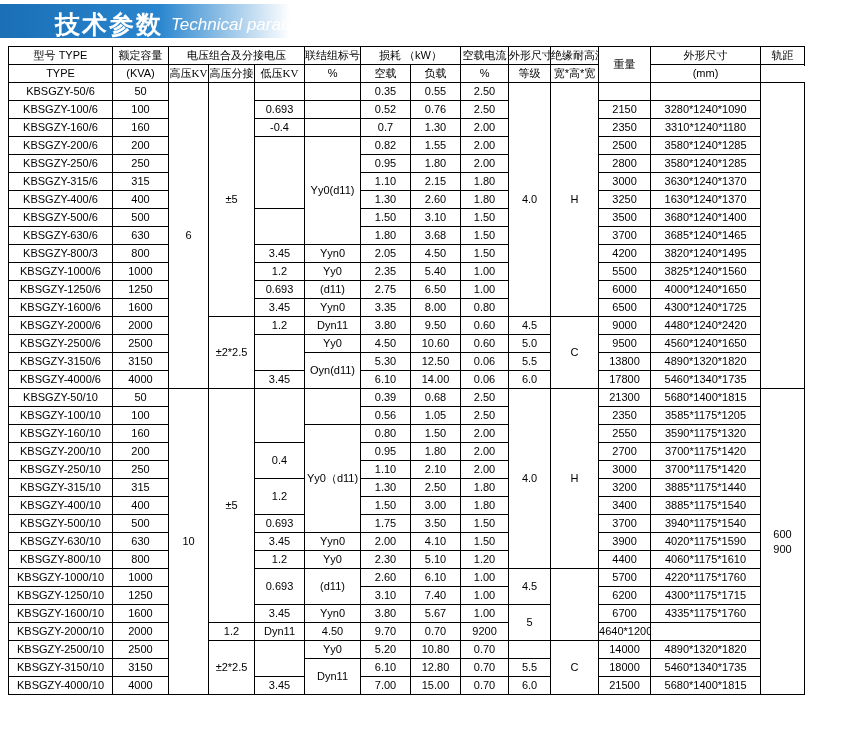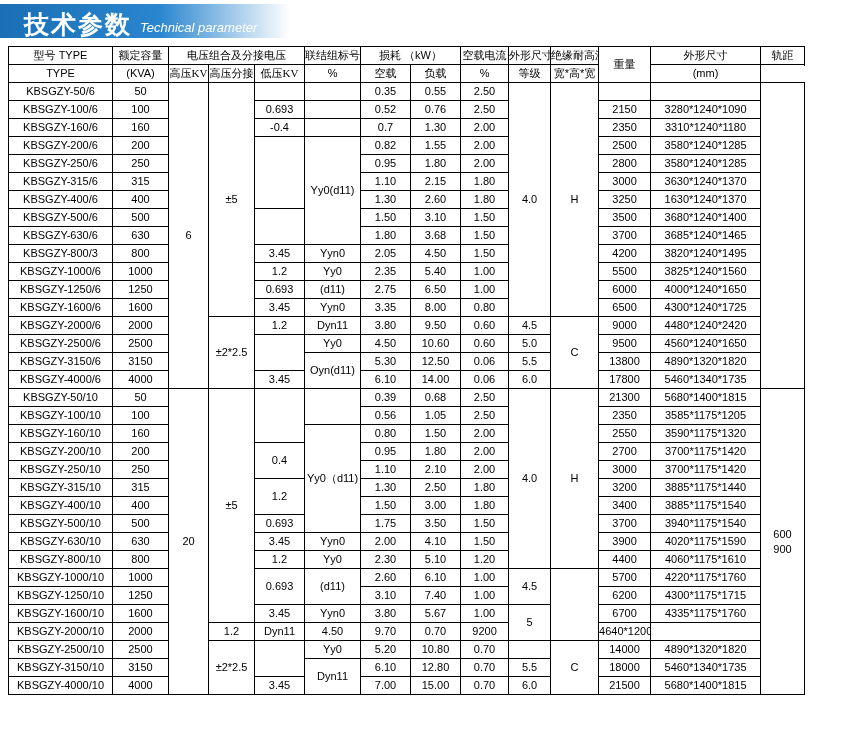--- a/index.html
+++ b/index.html
@@ -23,24 +23,25 @@
   .banner-bg{
     position:absolute;left:0;top:4px;width:290px;height:34px;
     background:linear-gradient(to right,#1a6fb5 0%,#2a86cf 55%,#ffffff 100%);
   }
   .banner-cn{
     position:relative;
     font-size:25px;font-weight:bold;color:#ffffff;
     letter-spacing:2px;
     padding-left:24px;padding-bottom:5px;
     line-height:1;
+    margin-left:31px;
   }
   .banner-en{
     position:relative;
-    font-size:13px;color:#ffffff;
+    font-size:17px;color:#ffffff;
     padding-left:8px;padding-bottom:7px;
     font-style:italic;
   }
 
   
   table.spec{
     border-collapse:collapse;
     margin:4px 8px 0 8px;
     width:682px;
     table-layout:fixed;
@@ -327,21 +328,21 @@
         <td>14.00</td>
         <td>0.06</td>
         <td>6.0</td>
         <td>17800</td>
         <td>5460*1340*1735</td>
       </tr>
 
       <tr>
         <td class="typecell">KBSGZY-50/10</td>
         <td>50</td>
-        <td rowspan="17" class="vmid">20</td>
+        <td rowspan="17" class="vmid">10</td>
         <td rowspan="13" class="vmid grp">±5</td>
         <td rowspan="3" class="vmid"></td>
         <td rowspan="2" class="vmid"></td>
         <td>0.39</td>
         <td>0.68</td>
         <td>2.50</td>
         <td rowspan="10" class="vmid">4.0</td>
         <td rowspan="10" class="vmid">H</td>
         <td>21300</td>
         <td>5680*1400*1815</td>

